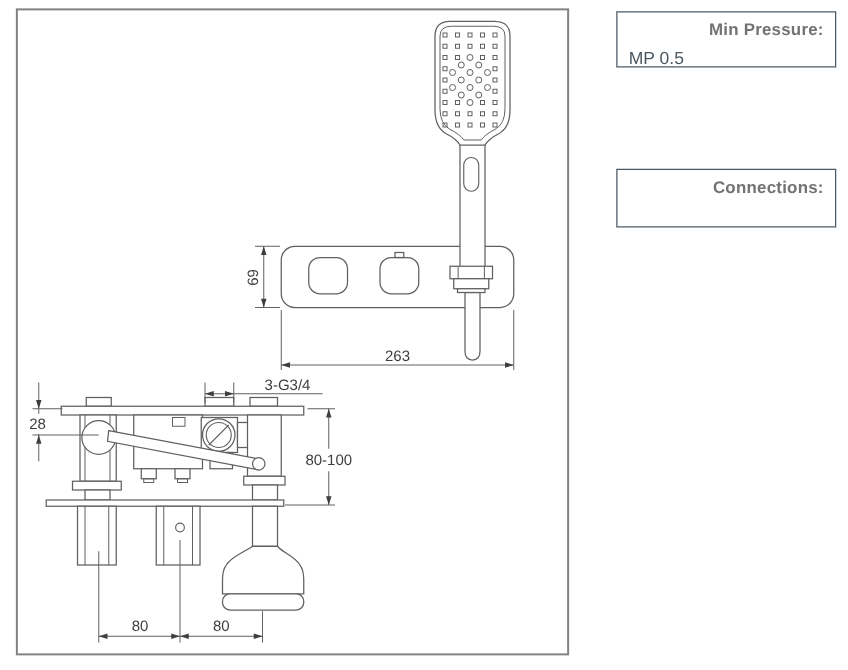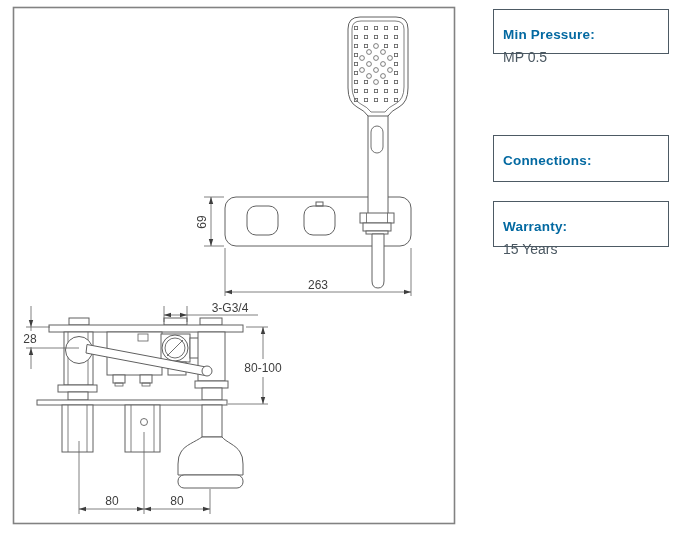--- a/index.html
+++ b/index.html
@@ -11,22 +11,23 @@
   .dim-text {
     font-family:"Liberation Sans", sans-serif;
     font-size:12px; fill:#3e3e3e;
   }
   .halo { paint-order:stroke; stroke:#ffffff; stroke-width:4px; }
   .info-box {
     position:absolute; left:493px; width:176px; box-sizing:border-box;
     border:1.4px solid #4d5a64; background:#ffffff; padding:4px 9px 0 9px;
   }
   .info-label {
-    font-size:13.5px; font-weight:bold; color:#0369a1; letter-spacing:0.2px;
-    margin-top:13px;
+    font-size:13.5px; font-weight:bold; color:#737373; letter-spacing:0.2px;
+    margin-top:2px;
+    text-align:right;
   }
   .info-value {
     font-size:14px; font-weight:normal; color:#4a5761; margin-top:7px;
   }
 </style>
 </head>
 <body>
 
 <div class="page">
 
@@ -227,18 +228,14 @@
     <text class="dim-text" text-anchor="middle" x="177" y="505">80</text>
   </svg>
 
   <div class="info-box" style="top:9px; height:45px;">
     <div class="info-label">Min Pressure:</div>
     <div class="info-value">MP 0.5</div>
   </div>
   <div class="info-box" style="top:135px; height:47px;">
     <div class="info-label">Connections:</div>
   </div>
-  <div class="info-box" style="top:201px; height:46px;">
-    <div class="info-label">Warranty:</div>
-    <div class="info-value">15 Years</div>
-  </div>
 
 </div>
 
 </body></html>

